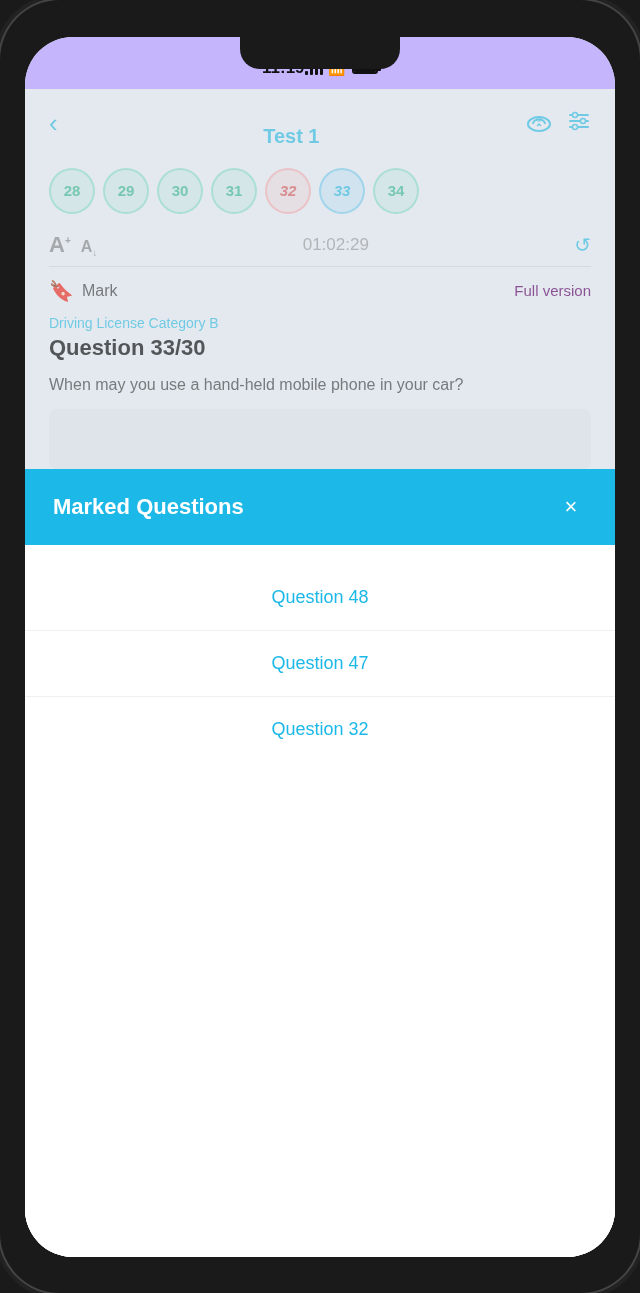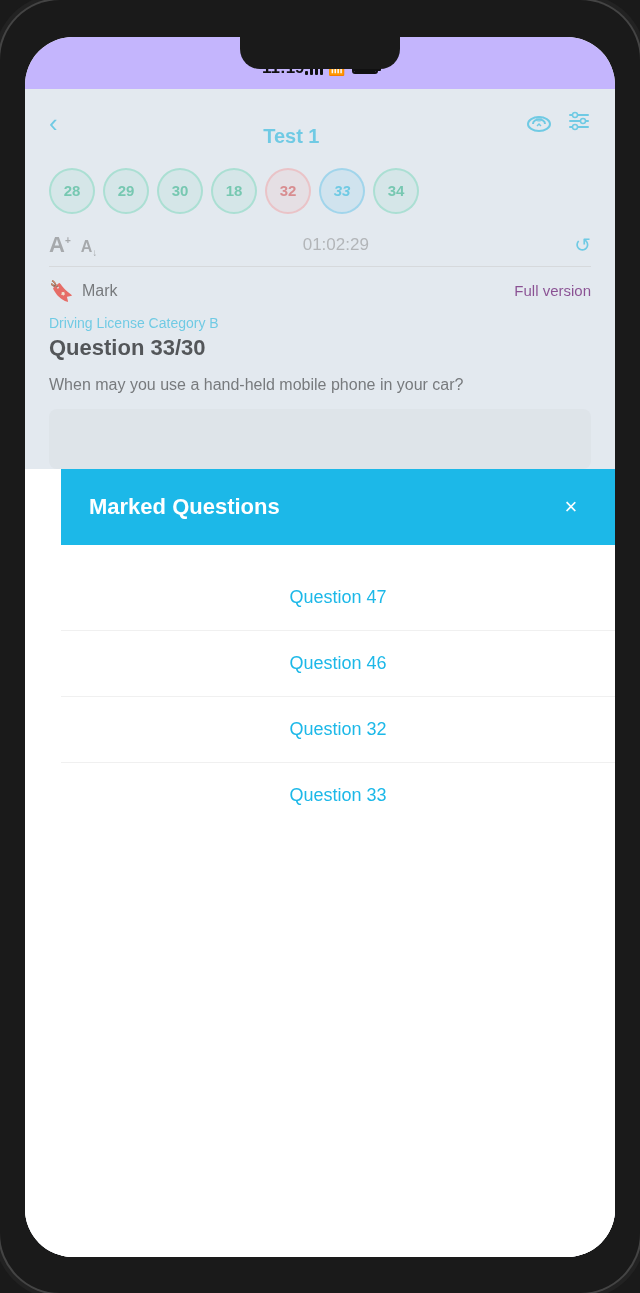--- a/index.html
+++ b/index.html
@@ -187,20 +187,21 @@
     .bubble-green {
       background: rgba(100, 220, 180, 0.15);
       border-color: rgba(100, 220, 180, 0.5);
       color: #55c4a0;
     }
 
     .bubble-red {
       background: rgba(255, 150, 150, 0.15);
       border-color: rgba(255, 150, 150, 0.5);
       color: #e07070;
+      font-style: italic;
     }
 
     .bubble-active {
       background: rgba(100, 200, 240, 0.2);
       border-color: rgba(100, 200, 240, 0.6);
       color: #4bc8e8;
       font-style: italic;
     }
 
     
@@ -348,21 +349,20 @@
       flex: 0 0 auto;
       background: rgba(200, 210, 220, 0.3);
     }
 
     .modal-panel {
       flex: 1;
       background: #fff;
       display: flex;
       flex-direction: column;
       border-radius: 0;
-      padding-left: 36px;
     }
 
     .modal-header {
       background: #1cb8e8;
       padding: 22px 28px;
       display: flex;
       align-items: center;
       justify-content: space-between;
       flex-shrink: 0;
     }
@@ -477,21 +477,21 @@
         <div class="bubble bubble-green">
             <span>28</span>
           </div>
         <div class="bubble bubble-green">
             <span>29</span>
           </div>
         <div class="bubble bubble-green">
             <span>30</span>
           </div>
         <div class="bubble bubble-green">
-            <span>18</span>
+            <span>31</span>
           </div>
         <div class="bubble bubble-red">
             <span>32</span>
           </div>
         <div class="bubble bubble-active">
             <span>33</span>
           </div>
         <div class="bubble bubble-green">
             <span>34</span>
           </div>
@@ -532,24 +532,23 @@
       <div class="answers-label">Answers</div>
 
       <div class="modal-overlay">
         <div class="modal-backdrop" style="height: 380px;"></div>
         <div class="modal-panel">
           <div class="modal-header">
             <span class="modal-title">Marked Questions</span>
             <div class="modal-close">×</div>
           </div>
           <div class="modal-body">
+            <div class="marked-question-item">Question 48</div>
             <div class="marked-question-item">Question 47</div>
-            <div class="marked-question-item">Question 46</div>
             <div class="marked-question-item">Question 32</div>
-            <div class="marked-question-item">Question 33</div>
           </div>
         </div>
       </div>
 
     </div>
 
     <div class="home-indicator"></div>
 
   </div>
 </div>

